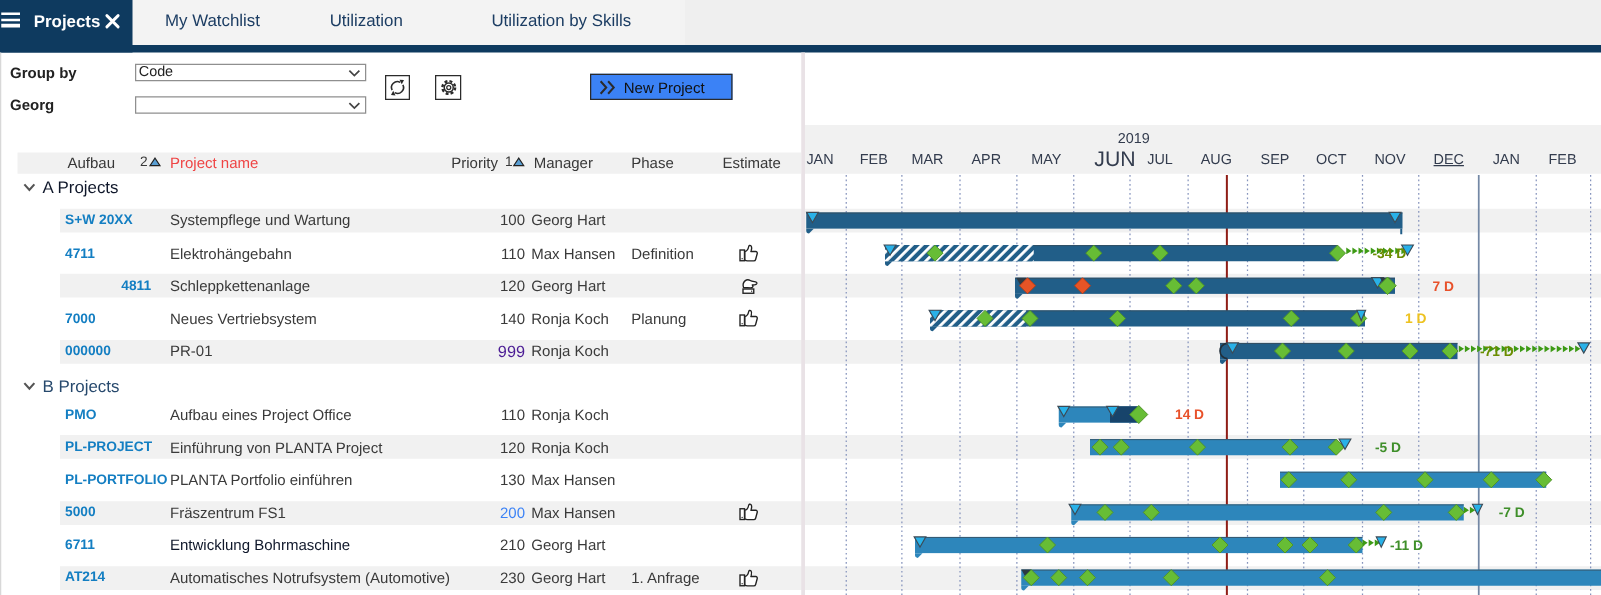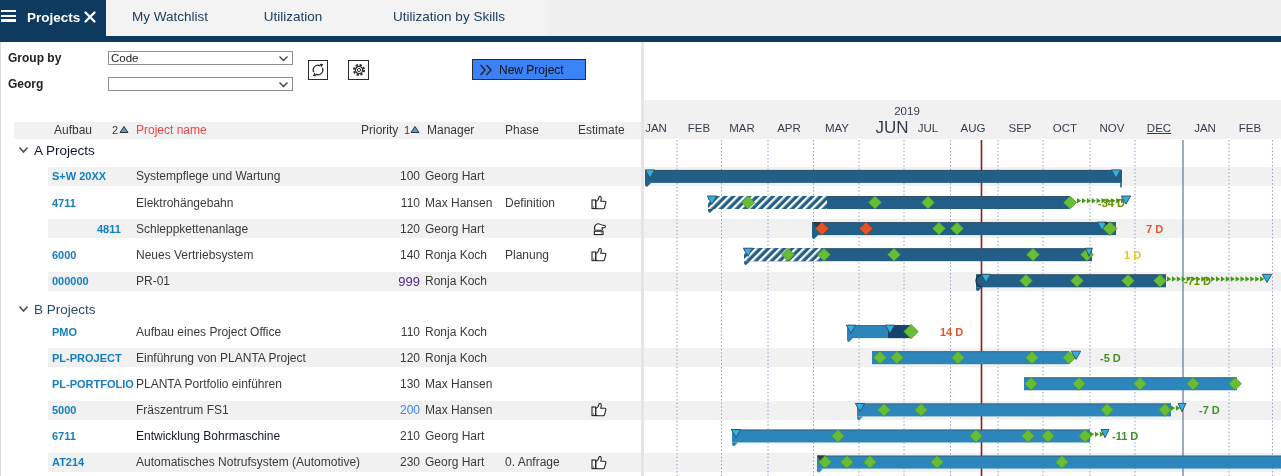--- a/index.html
+++ b/index.html
@@ -119,21 +119,21 @@
 </svg>
 <div class="ab vctr" style="left:52px;top:228.6px;font-size:11px;font-weight:bold;color:#137ec2;margin-left:45px;">4811</div>
 <div class="ab vctr" style="left:136px;top:228.6px;font-size:12px;color:#3a3a3a;">Schleppkettenanlage</div>
 <div class="ab vctr" style="left:390px;top:228.6px;width:30px;text-align:right;font-size:12px;color:#3a3a3a;">120</div>
 <div class="ab vctr" style="left:425px;top:228.6px;font-size:12px;color:#3a3a3a;">Georg Hart</div>
 <svg class="ab" style="left:591px;top:221.1px;" width="18" height="15" viewBox="0 0 18 15">
 <rect x="3.4" y="10.2" width="8.6" height="3.4" fill="#fff" stroke="#222" stroke-width="1.1"></rect>
 <circle cx="10.3" cy="11.9" r="0.55" fill="#222"></circle>
 <path d="M3.8 9.0 C3.2 7.0 3.7 4.8 5.0 3.7 C6.2 2.7 8.0 2.6 9.2 3.4 C9.9 3.9 10.8 4.1 12.4 4.3 C14.0 4.5 14.6 5.0 14.5 5.7 C14.4 6.3 13.8 6.7 12.9 6.8 L10.8 6.9 C11.6 7.5 11.6 8.6 10.7 9.0 L9.8 9.3 Z" fill="#fff" stroke="#222" stroke-width="1.1" stroke-linejoin="round"></path>
 </svg>
-<div class="ab vctr" style="left:52px;top:254.7px;font-size:11px;font-weight:bold;color:#137ec2;">6000</div>
+<div class="ab vctr" style="left:52px;top:254.7px;font-size:11px;font-weight:bold;color:#137ec2;">7000</div>
 <div class="ab vctr" style="left:136px;top:254.7px;font-size:12px;color:#3a3a3a;">Neues Vertriebsystem</div>
 <div class="ab vctr" style="left:390px;top:254.7px;width:30px;text-align:right;font-size:12px;color:#3a3a3a;">140</div>
 <div class="ab vctr" style="left:425px;top:254.7px;font-size:12px;color:#3a3a3a;">Ronja Koch</div>
 <div class="ab vctr" style="left:505px;top:254.7px;font-size:12px;color:#3a3a3a;">Planung</div>
 <svg class="ab" style="left:591px;top:247.2px;" width="18" height="15" viewBox="0 0 18 15">
 <rect x="1" y="5" width="3.6" height="8.6" fill="#fff" stroke="#222" stroke-width="1.1"></rect>
 <circle cx="2.7" cy="11.9" r="0.55" fill="#222"></circle>
 <path d="M4.9 6.2 C6.6 5.8 7.6 4.3 7.9 2.4 C8.05 1.4 9.0 1.0 9.7 1.6 C10.4 2.3 10.5 3.6 10.0 5.3 L9.7 6.2 L13.6 6.2 C14.4 6.2 15.0 7.0 14.8 7.8 L13.5 12.6 C13.3 13.3 12.7 13.7 12.0 13.7 L7.0 13.7 C6.2 13.7 5.3 13.4 4.9 13.0 Z" fill="#fff" stroke="#222" stroke-width="1.1" stroke-linejoin="round"></path>
 </svg>
 <div class="ab vctr" style="left:52px;top:280.8px;font-size:11px;font-weight:bold;color:#137ec2;">000000</div>
@@ -162,21 +162,21 @@
 <path d="M4.9 6.2 C6.6 5.8 7.6 4.3 7.9 2.4 C8.05 1.4 9.0 1.0 9.7 1.6 C10.4 2.3 10.5 3.6 10.0 5.3 L9.7 6.2 L13.6 6.2 C14.4 6.2 15.0 7.0 14.8 7.8 L13.5 12.6 C13.3 13.3 12.7 13.7 12.0 13.7 L7.0 13.7 C6.2 13.7 5.3 13.4 4.9 13.0 Z" fill="#fff" stroke="#222" stroke-width="1.1" stroke-linejoin="round"></path>
 </svg>
 <div class="ab vctr" style="left:52px;top:436.0px;font-size:11px;font-weight:bold;color:#137ec2;">6711</div>
 <div class="ab vctr" style="left:136px;top:436.0px;font-size:12px;color:#0f172a;">Entwicklung Bohrmaschine</div>
 <div class="ab vctr" style="left:390px;top:436.0px;width:30px;text-align:right;font-size:12px;color:#3a3a3a;">210</div>
 <div class="ab vctr" style="left:425px;top:436.0px;font-size:12px;color:#3a3a3a;">Georg Hart</div>
 <div class="ab vctr" style="left:52px;top:462.1px;font-size:11px;font-weight:bold;color:#137ec2;">AT214</div>
 <div class="ab vctr" style="left:136px;top:462.1px;font-size:12px;color:#3a3a3a;">Automatisches Notrufsystem (Automotive)</div>
 <div class="ab vctr" style="left:390px;top:462.1px;width:30px;text-align:right;font-size:12px;color:#3a3a3a;">230</div>
 <div class="ab vctr" style="left:425px;top:462.1px;font-size:12px;color:#3a3a3a;">Georg Hart</div>
-<div class="ab vctr" style="left:505px;top:462.1px;font-size:12px;color:#3a3a3a;">0. Anfrage</div>
+<div class="ab vctr" style="left:505px;top:462.1px;font-size:12px;color:#3a3a3a;">1. Anfrage</div>
 <svg class="ab" style="left:591px;top:454.6px;" width="18" height="15" viewBox="0 0 18 15">
 <rect x="1" y="5" width="3.6" height="8.6" fill="#fff" stroke="#222" stroke-width="1.1"></rect>
 <circle cx="2.7" cy="11.9" r="0.55" fill="#222"></circle>
 <path d="M4.9 6.2 C6.6 5.8 7.6 4.3 7.9 2.4 C8.05 1.4 9.0 1.0 9.7 1.6 C10.4 2.3 10.5 3.6 10.0 5.3 L9.7 6.2 L13.6 6.2 C14.4 6.2 15.0 7.0 14.8 7.8 L13.5 12.6 C13.3 13.3 12.7 13.7 12.0 13.7 L7.0 13.7 C6.2 13.7 5.3 13.4 4.9 13.0 Z" fill="#fff" stroke="#222" stroke-width="1.1" stroke-linejoin="round"></path>
 </svg>
 <div class="ab" style="left:641px;top:42px;width:2.5px;height:434px;background:#e9e2e6;"></div>
 <div class="ab" style="left:0;top:42px;width:1px;height:434px;background:#d8d8d8;"></div>
 <svg class="ab" style="left:0;top:140px;" width="1281" height="336" viewBox="0 0 1281 336">
     <defs>
 <pattern id="hat" width="5.6" height="5.6" patternUnits="userSpaceOnUse" patternTransform="rotate(45)">

